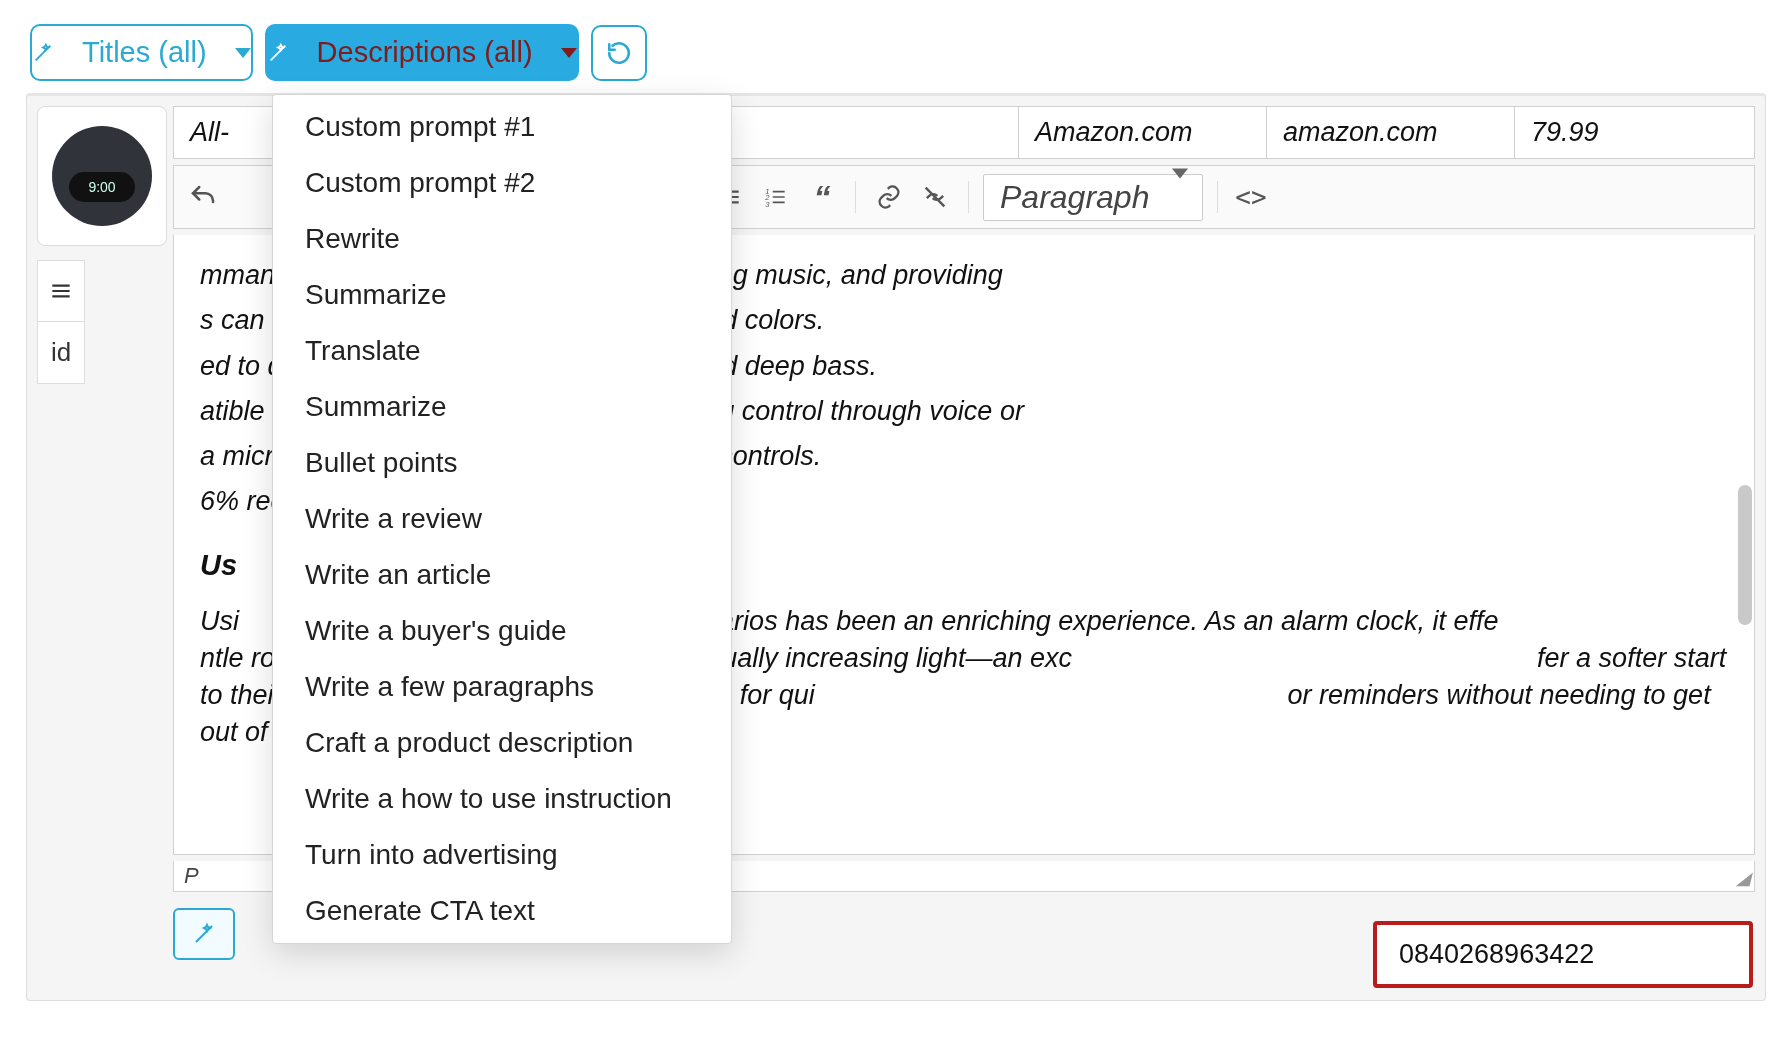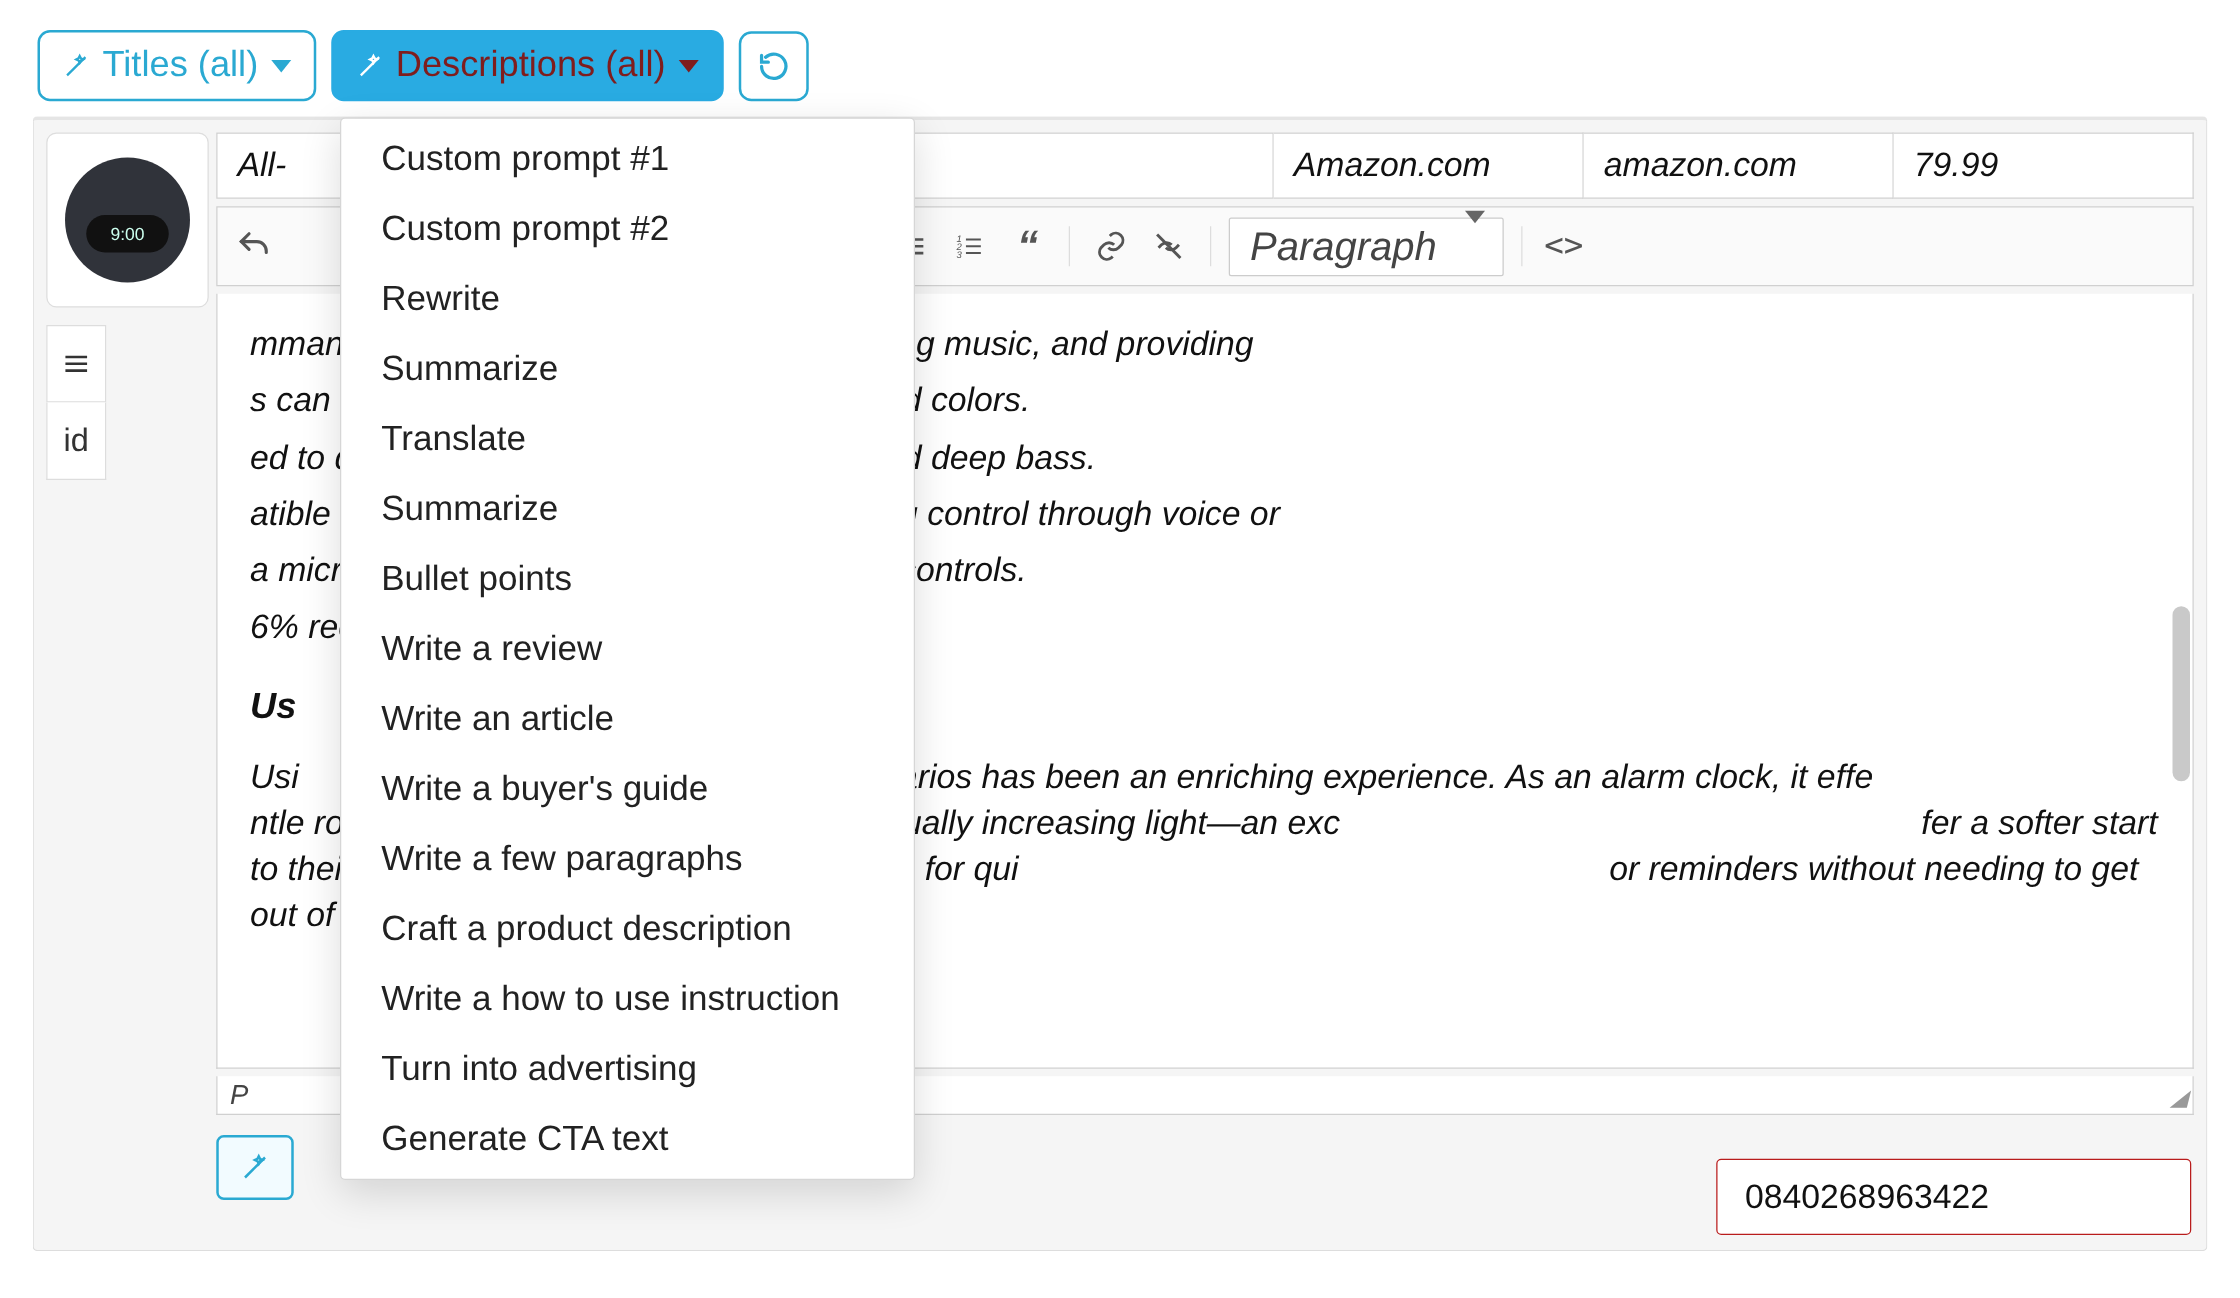--- a/index.html
+++ b/index.html
@@ -15,23 +15,23 @@
   }
   .toolbar-top {
     display: flex;
     gap: 12px;
     padding: 24px 18px 12px 30px;
     align-items: center;
   }
   .btn {
     display: inline-flex;
     align-items: center;
-    gap: 10px;
+    gap: 28px;
     border-radius: 10px;
-    padding: 10px 18px;
+    padding: 10px 0;
     font-size: 29px;
     font-weight: 500;
     cursor: pointer;
     border: 2px solid;
   }
   .btn-outline {
     background:#fff;
     color:#2aa9d2;
     border-color:#2aa9d2;
   }
@@ -105,21 +105,21 @@
   .editor-body p{margin-bottom:8px;}
   .editor-foot{
     border:1px solid #d0d0d0;border-top:none;background:#fff;padding:2px 10px;font-size:22px;color:#444;position:relative;
   }
   .resize-grip{position:absolute;right:4px;bottom:2px;color:#999;font-size:18px;}
   .ai-btn-row{margin-top:10px;display:flex;gap:10px;align-items:center;}
   .ai-small{
     width:62px;height:52px;border:2px solid #2aa9d2;border-radius:6px;background:#f2fbff;display:flex;align-items:center;justify-content:center;color:#2aa9d2;
   }
   .barcode-input{
-    position:absolute;right:12px;bottom:12px;background:#fff;border:1px solid #b91c1c;border-radius:4px;padding:14px 22px;font-size:27px;color:#111;width:380px;
+    position:absolute;right:12px;bottom:12px;background:#fff;border:4px solid #b91c1c;border-radius:4px;padding:14px 22px;font-size:27px;color:#111;width:380px;
   }
   
   .dropdown{
     position:absolute;left:272px;top:94px;width:460px;background:#fff;border:1px solid #d6d6d6;border-radius:4px;
     box-shadow:0 10px 32px rgba(0,0,0,.14);padding:4px 0;z-index:100;
   }
   .dropdown-item{
     padding:12px 32px;font-size:28px;color:#222;cursor:pointer;white-space:nowrap;
   }
   

